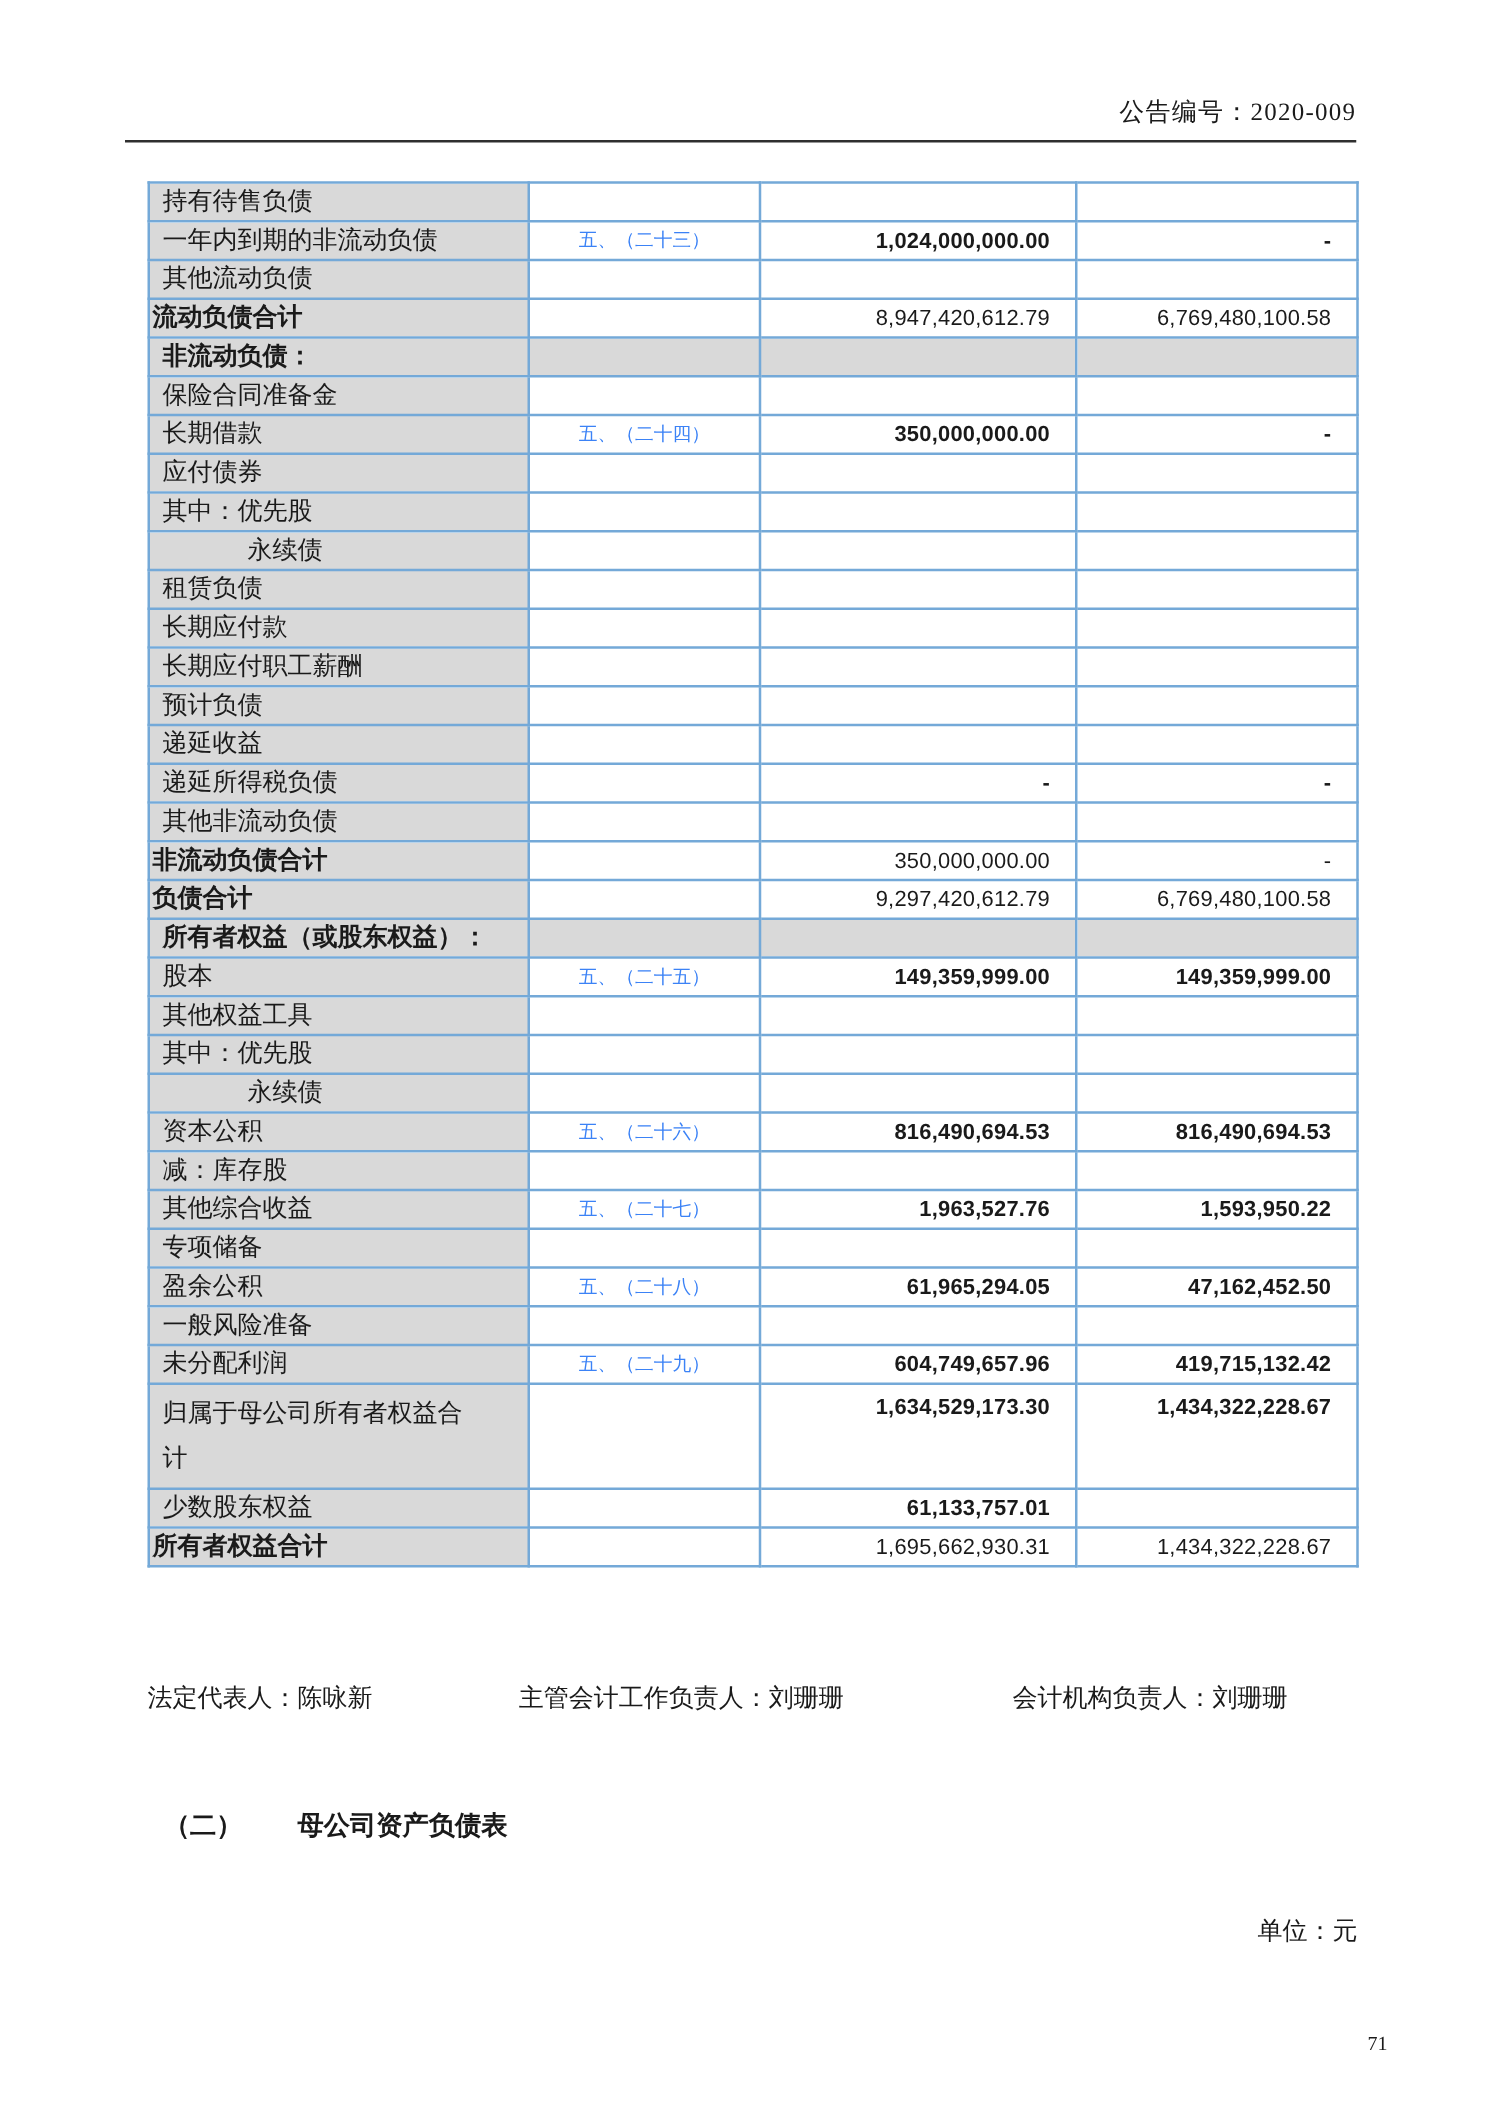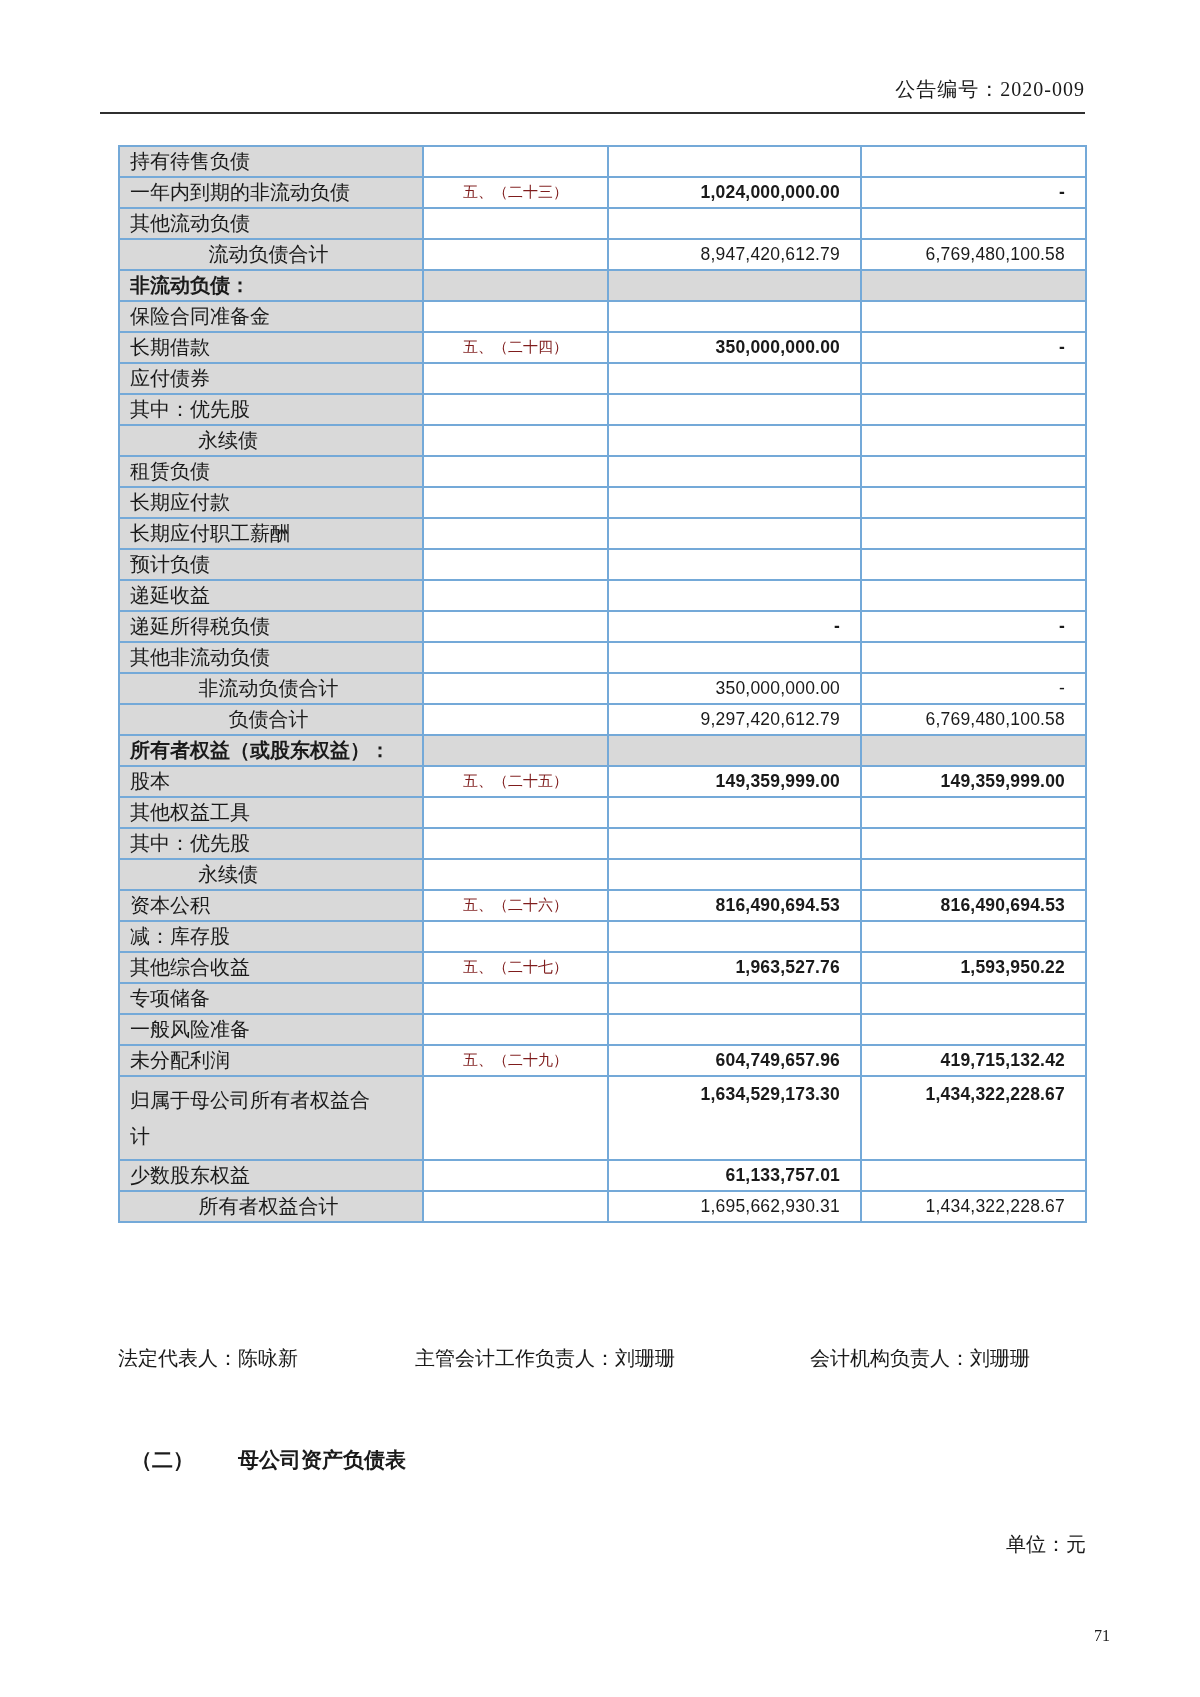--- a/index.html
+++ b/index.html
@@ -38,35 +38,35 @@
   }
   .col-label{
     background:var(--label-bg);
     font-size:20px;
     padding:1px 7px 1px 10px;
     line-height:1.35;
   }
   .col-note{
     text-align:center;
     font-size:15px;
-    color:#7f1d1d;
+    color:#3b82f6;
     padding:1px 14px;
     margin-top:41px;
   }
   .col-current,.col-previous{
     text-align:right;
     padding:1px 20px 1px 2px;
     font-family:"Liberation Sans","DejaVu Sans",sans-serif;
     font-size:17.5px;
     font-weight:600;
     letter-spacing:0.2px;
   }
   tr.section td{background:var(--label-bg);}
   tr.section .col-label{font-weight:bold;}
-  tr.total .col-label{text-align:center;font-weight:normal;padding-left:2px;}
+  tr.total .col-label{text-align:left;font-weight:bold;padding-left:2px;}
   tr.total .col-current,tr.total .col-previous{font-weight:400;}
   tr.indent .col-label{padding-left:78px;}
   tr.tall td{vertical-align:top;padding-top:7px;}
   tr.tall .col-label{padding-right:44px;line-height:1.8;padding-top:5px;padding-bottom:5px;}
 
   .signatory{position:absolute;top:1345px;font-size:20px;}
   .sig-1{left:118px;}
   .sig-2{left:415px;}
   .sig-3{left:810px;}
 
@@ -255,20 +255,26 @@
           <td class="col-current">1,963,527.76</td>
           <td class="col-previous">1,593,950.22</td>
         </tr>
         <tr class="item">
           <td class="col-label">专项储备</td>
           <td class="col-note"></td>
           <td class="col-current"></td>
           <td class="col-previous"></td>
         </tr>
         <tr class="item">
+          <td class="col-label">盈余公积</td>
+          <td class="col-note">五、（二十八）</td>
+          <td class="col-current">61,965,294.05</td>
+          <td class="col-previous">47,162,452.50</td>
+        </tr>
+        <tr class="item">
           <td class="col-label">一般风险准备</td>
           <td class="col-note"></td>
           <td class="col-current"></td>
           <td class="col-previous"></td>
         </tr>
         <tr class="item">
           <td class="col-label">未分配利润</td>
           <td class="col-note">五、（二十九）</td>
           <td class="col-current">604,749,657.96</td>
           <td class="col-previous">419,715,132.42</td>

